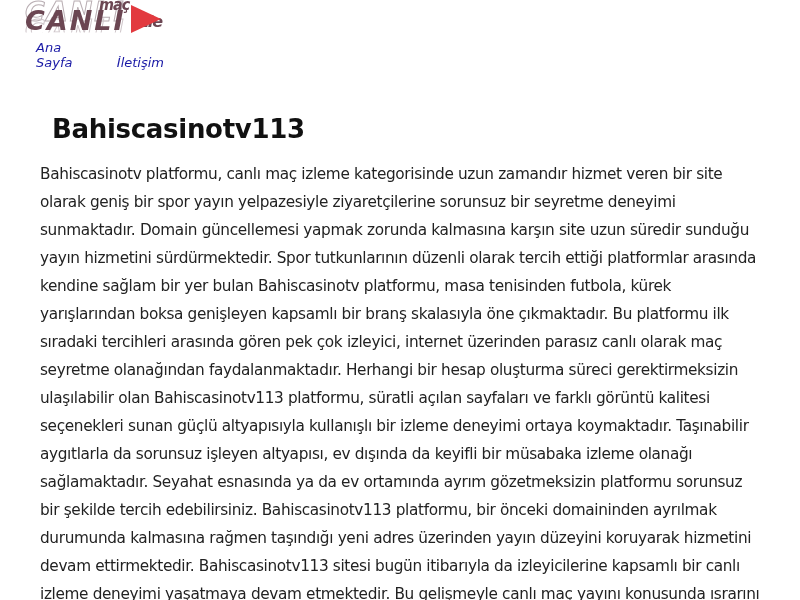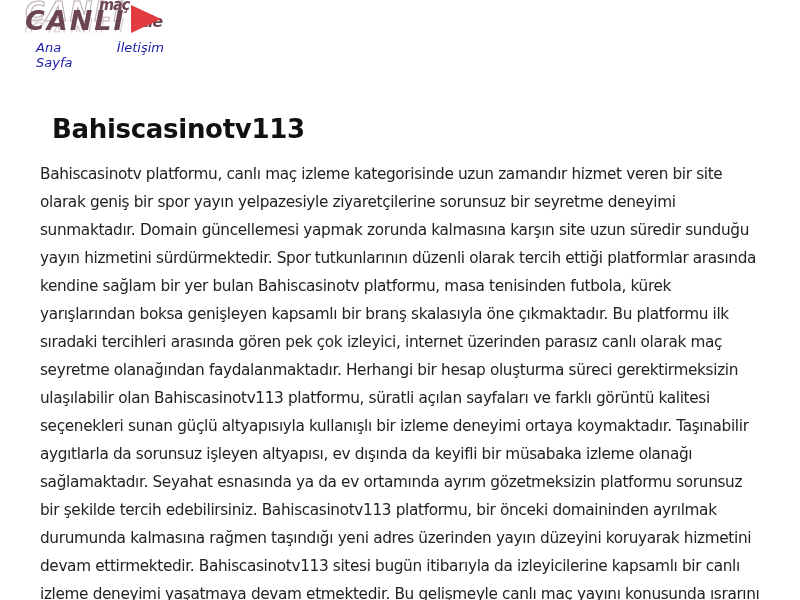--- a/index.html
+++ b/index.html
@@ -5,21 +5,21 @@
     html, body { margin: 0; padding: 0; background: #ffffff; }
     body { width: 800px; height: 600px; overflow: hidden; font-family: "DejaVu Sans", sans-serif; color: #222; }
     .header { position: absolute; left: 24px; top: 0; font-style: italic; }
     .logo { position: relative; width: 140px; height: 38px; }
     .logo .ghost { position: absolute; left: 1px; top: -4px; font-family: "DejaVu Sans", sans-serif; font-weight: bold; font-size: 27px; letter-spacing: 2px; color: transparent; -webkit-text-stroke: 1px #b9aeb3; }
     .logo .ghost2 { position: absolute; left: 1px; top: 14px; font-family: "DejaVu Sans", sans-serif; font-weight: bold; font-size: 27px; letter-spacing: 2px; color: transparent; -webkit-text-stroke: 1px #cfc6ca; clip-path: inset(0 0 40% 0); }
     .logo .main { position: absolute; left: 1px; top: 5px; font-family: "DejaVu Sans", sans-serif; font-weight: bold; font-size: 27px; letter-spacing: 2px; color: #6b4652; }
     .logo .mac { position: absolute; left: 75px; top: -3px; font-family: "DejaVu Sans Condensed", "DejaVu Sans", sans-serif; font-weight: bold; font-size: 16px; color: #6b4652; line-height: 16px; letter-spacing: -1px; }
     .logo .izle { position: absolute; left: 75px; top: 14px; font-family: "DejaVu Sans", sans-serif; font-weight: bold; font-size: 16px; color: #6b4652; line-height: 16px; letter-spacing: -1px; margin-left: 36px; }
     .logo .play { position: absolute; left: 107px; top: 5px; width: 0; height: 0; border-top: 14px solid transparent; border-bottom: 14px solid transparent; border-left: 30px solid #e23a3f; }
-    .nav { position: absolute; left: 12px; top: 40px; display: flex; gap: 29px; }
+    .nav { position: absolute; left: 12px; top: 40px; display: flex; gap: 29px; align-items: flex-end; }
     .nav a { font-family: "DejaVu Sans", sans-serif; font-size: 13px; color: #1a1aa6; text-decoration: none; }
     .title { position: absolute; left: 40px; top: 102px; margin: 12px; font-family: "DejaVu Sans", sans-serif; font-weight: bold; font-size: 26px; color: #111; letter-spacing: -0.3px; }
     .article { position: absolute; left: 40px; top: 160px; width: 724px; margin: 0; font-family: "DejaVu Sans", sans-serif; font-size: 15.3px; line-height: 28px; color: #222; letter-spacing: -0.35px; }
   </style>
 </head>
 <body>
 
 <div class="header">
   <div class="logo">
     <span class="ghost">CANLI</span>

